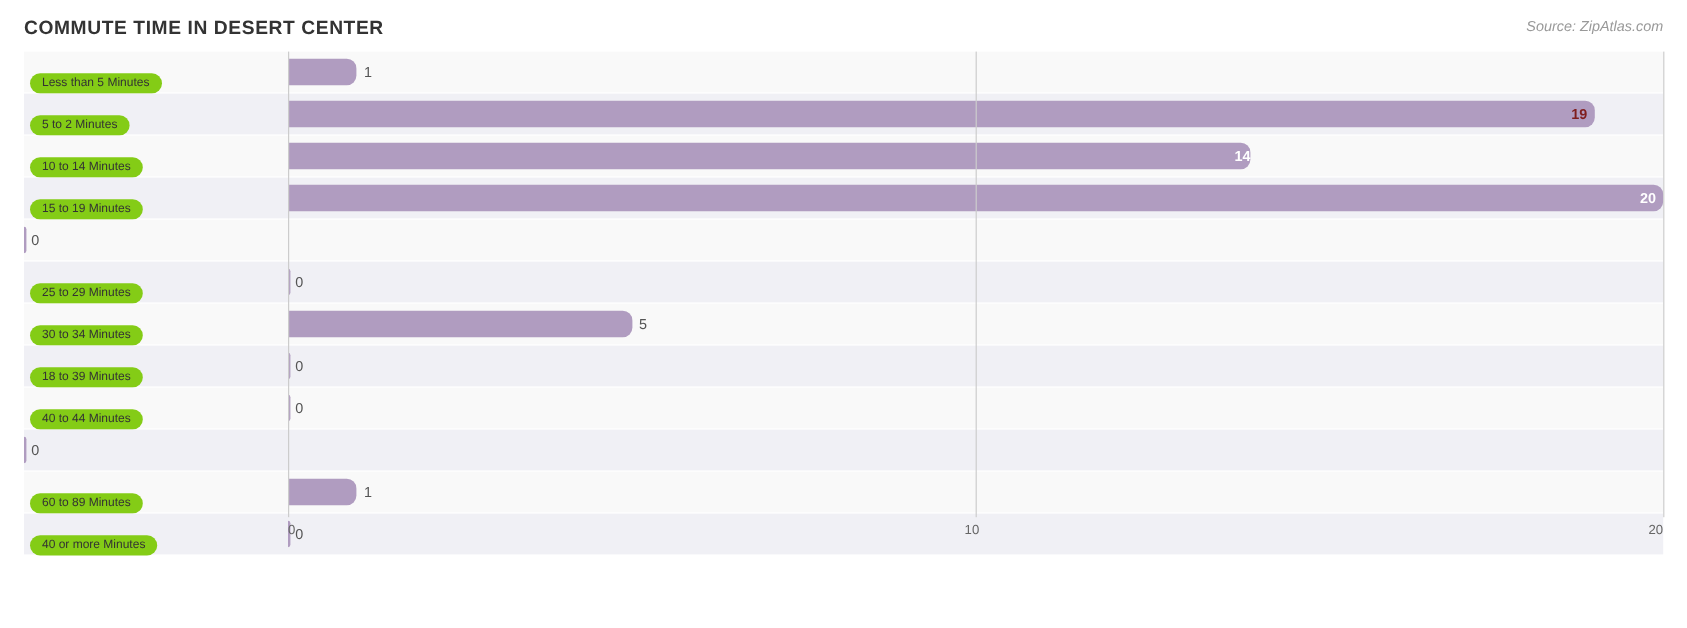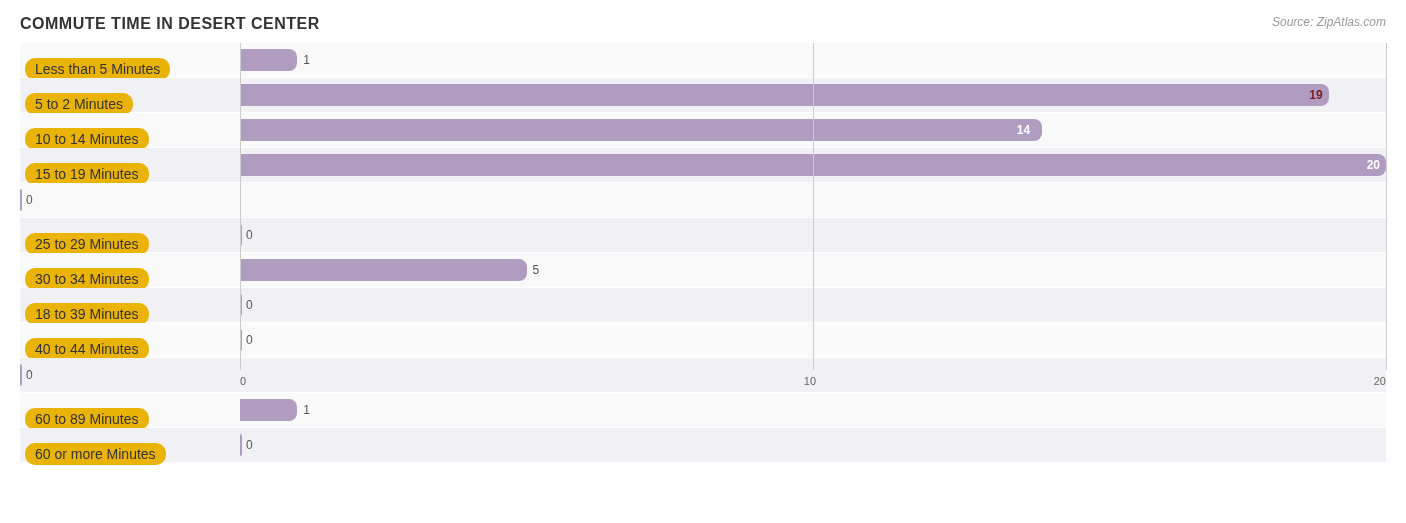--- a/index.html
+++ b/index.html
@@ -5,21 +5,21 @@
     * { margin: 0; padding: 0; box-sizing: border-box; }
     body {
       font-family: Arial, sans-serif;
       background: #fff;
       width: 1406px;
       height: 523px;
       overflow: hidden;
     }
     .chart-container {
       width: 1406px;
-      height: 462px;
+      height: 523px;
       padding: 15px 20px 40px 20px;
       position: relative;
     }
     .chart-header {
       display: flex;
       justify-content: space-between;
       align-items: flex-start;
       margin-bottom: 10px;
     }
     .chart-title {
@@ -63,24 +63,24 @@
       width: 220px;
       min-width: 220px;
       font-size: 11.5px;
       color: #333;
       padding-left: 5px;
       padding-right: 8px;
       display: flex;
       align-items: center;
     }
     .bar-label-text {
-      background: #eab308;
+      background: #84cc16;
       border-radius: 10px;
       padding: 3px 10px;
-      font-size: 14px;
+      font-size: 10px;
       color: #333;
       white-space: nowrap;
       margin-top: 18px;
     }
     .bar-track {
       flex: 1;
       height: 100%;
       position: relative;
       display: flex;
       align-items: center;
@@ -138,21 +138,21 @@
               <span style="font-size: 12px; color: #7f1d1d; position: absolute; right: 6px; top: 50%; transform: translateY(-50%); font-weight: bold;">19</span>
             </div>
           </div>
         </div>
         <div class="bar-row">
           <div class="bar-label">
             <span class="bar-label-text">10 to 14 Minutes</span>
           </div>
           <div class="bar-track">
             <div class="bar-fill" style="width: 70%; background: rgb(176, 156, 192); position: relative;">
-              <span style="font-size: 12px; color: rgb(255, 255, 255); position: absolute; right: 12px; top: 50%; transform: translateY(-50%); font-weight: bold;">14</span>
+              <span style="font-size: 12px; color: rgb(255, 255, 255); position: absolute; right: 0; top: 50%; transform: translateY(-50%); font-weight: bold;">14</span>
             </div>
           </div>
         </div>
         <div class="bar-row">
           <div class="bar-label">
             <span class="bar-label-text">15 to 19 Minutes</span>
           </div>
           <div class="bar-track">
             <div class="bar-fill" style="width: 100%; background: rgb(176, 156, 192); position: relative;">
               <span style="font-size: 12px; color: rgb(255, 255, 255); position: absolute; right: 6px; top: 50%; transform: translateY(-50%); font-weight: bold;">20</span>
@@ -211,21 +211,21 @@
           <div class="bar-label">
             <span class="bar-label-text">60 to 89 Minutes</span>
           </div>
           <div class="bar-track">
             <span style="font-size: 12px; color: rgb(85, 85, 85); position: absolute; left: calc(5% + 6px); top: 50%; transform: translateY(-50%);">1</span>
             <div class="bar-fill" style="width: 5%; background: rgb(176, 156, 192); position: relative;"></div>
           </div>
         </div>
         <div class="bar-row">
           <div class="bar-label">
-            <span class="bar-label-text">60 or more Minutes</span>
+            <span class="bar-label-text">40 or more Minutes</span>
           </div>
           <div class="bar-track">
             <span style="font-size: 12px; color: rgb(85, 85, 85); position: absolute; left: calc(0% + 6px); top: 50%; transform: translateY(-50%);">0</span>
             <div class="bar-fill" style="width: 0%; background: rgb(176, 156, 192); position: relative;"></div>
           </div>
         </div>
         <div style="position: absolute; inset: 0px 0px 0px 220px; pointer-events: none;">
           <div style="position: absolute; top: 0px; bottom: 0px; width: 1px; background: rgb(204, 204, 204); left: 0%;"></div>
           <div style="position: absolute; top: 0px; bottom: 0px; width: 1px; background: rgb(204, 204, 204); left: 50%;"></div>
           <div style="position: absolute; top: 0px; bottom: 0px; width: 1px; background: rgb(204, 204, 204); left: 100%;"></div>

